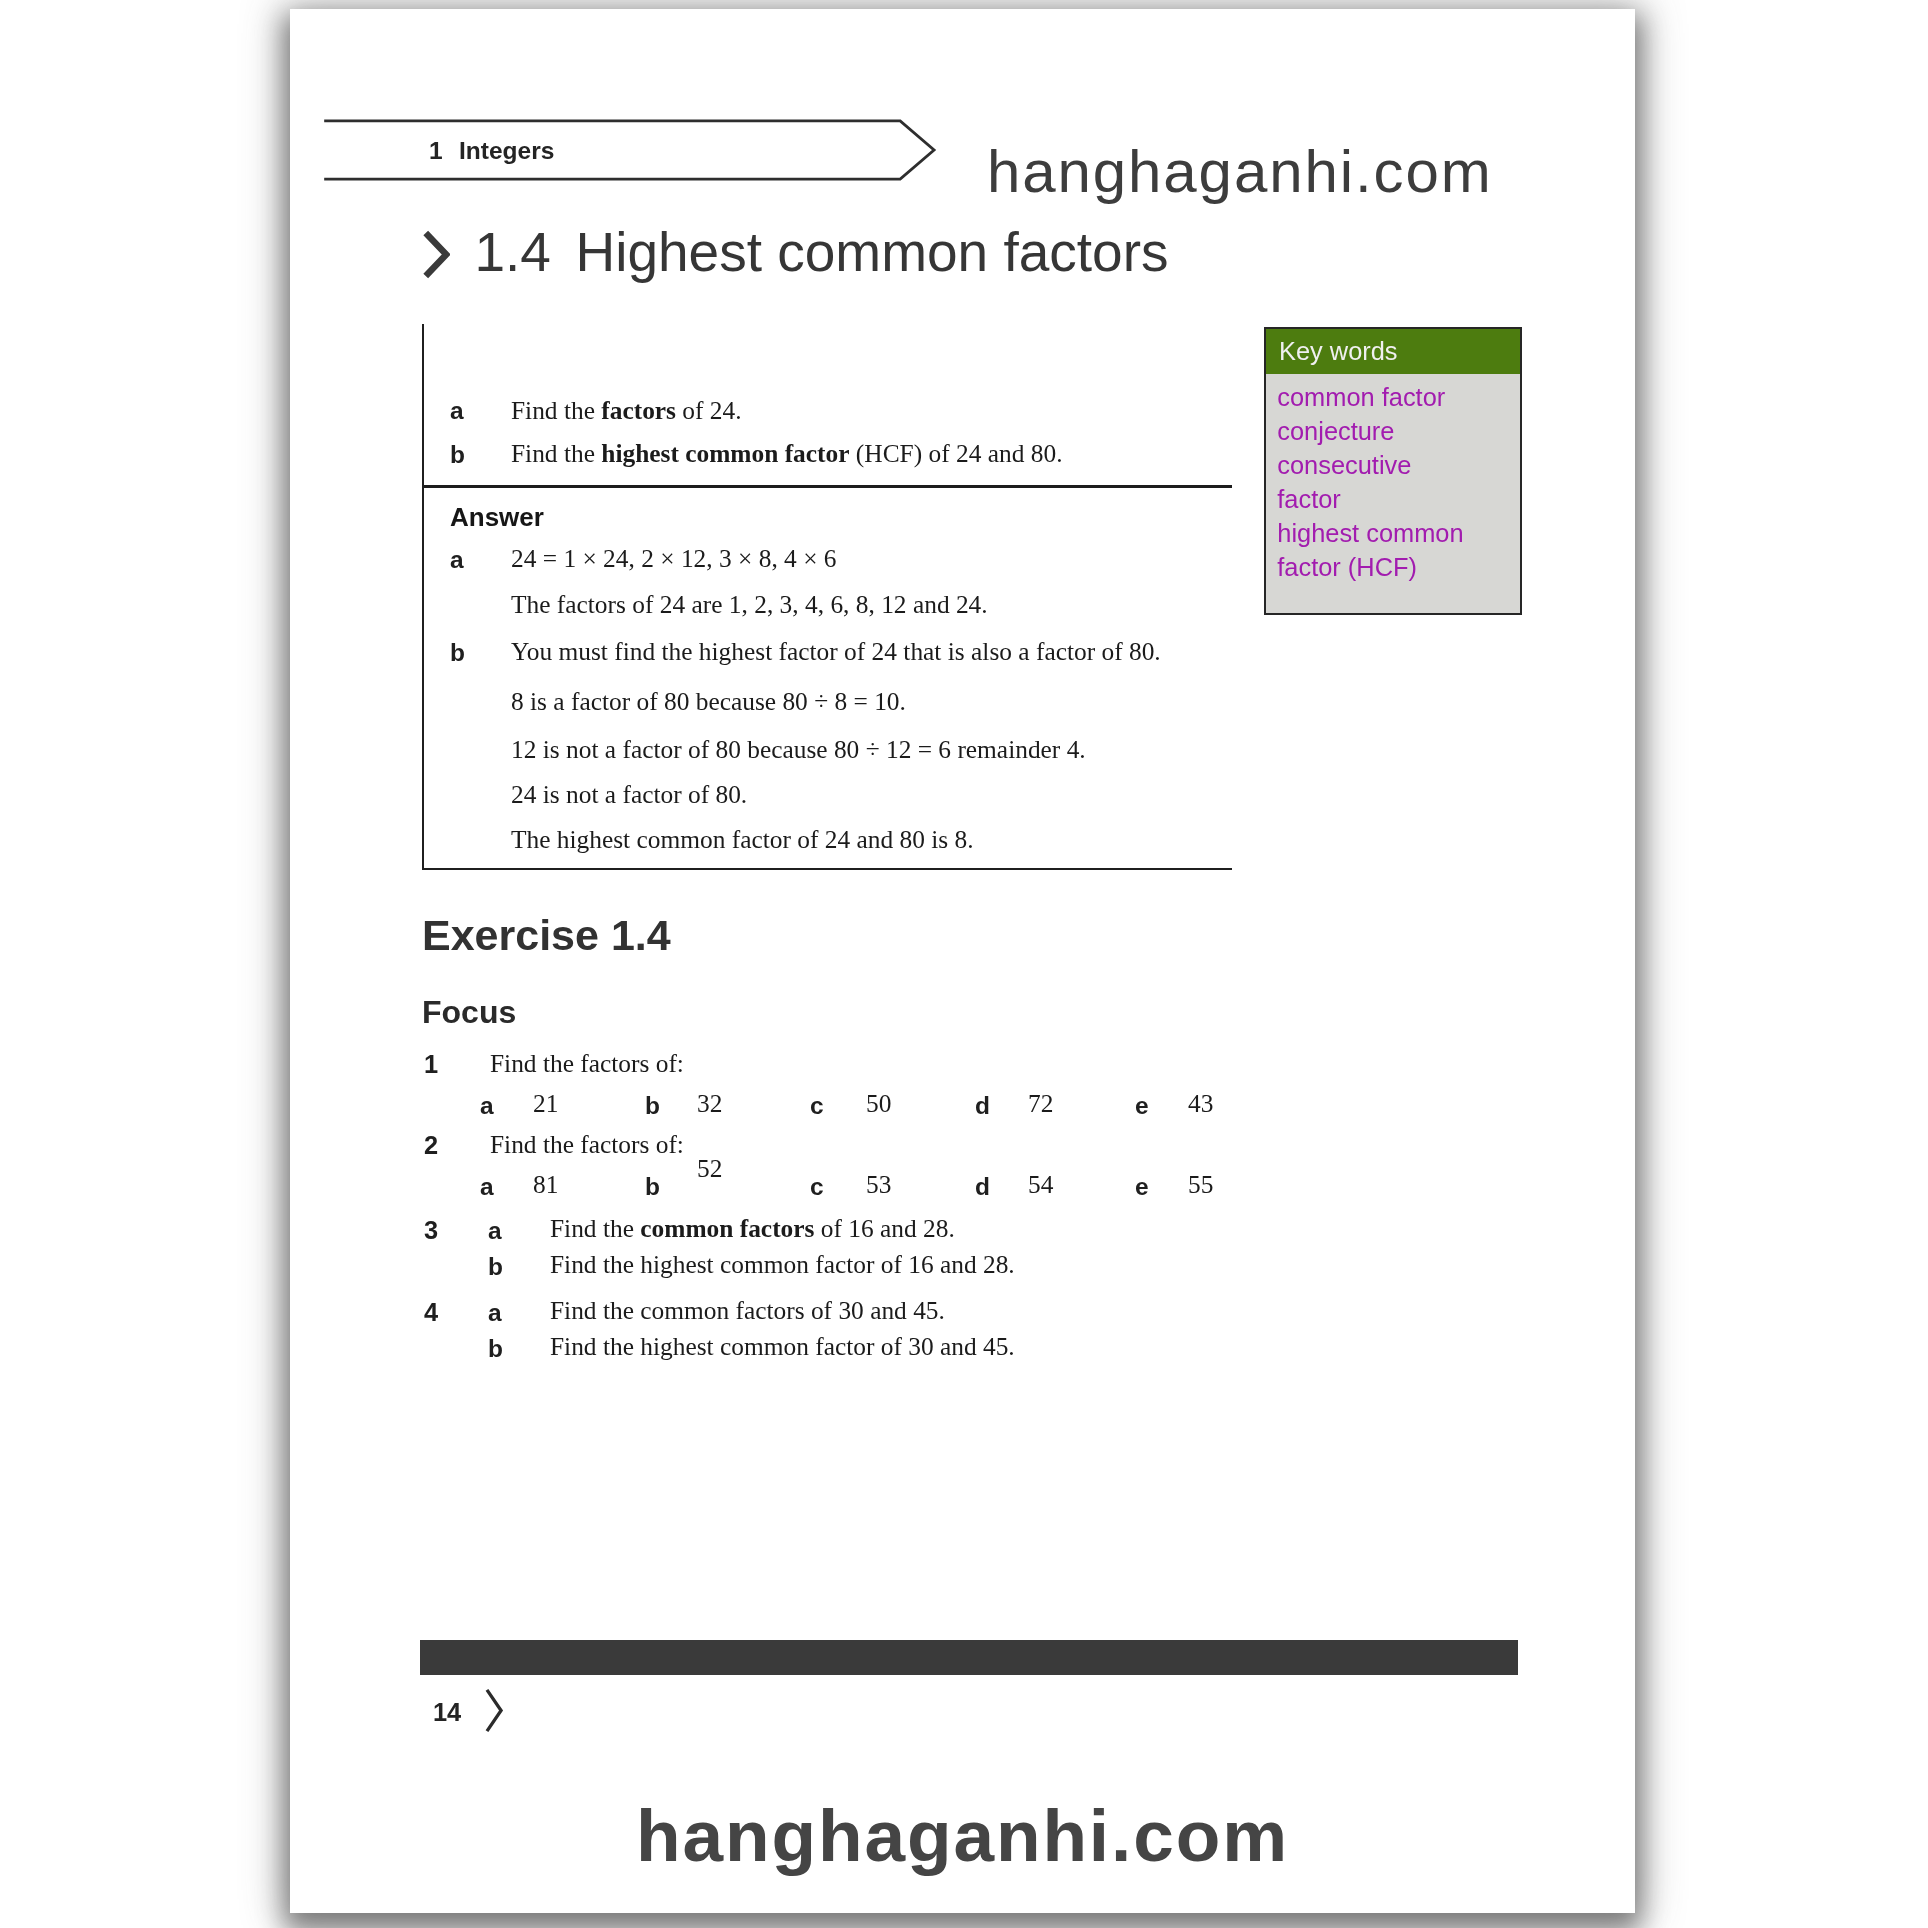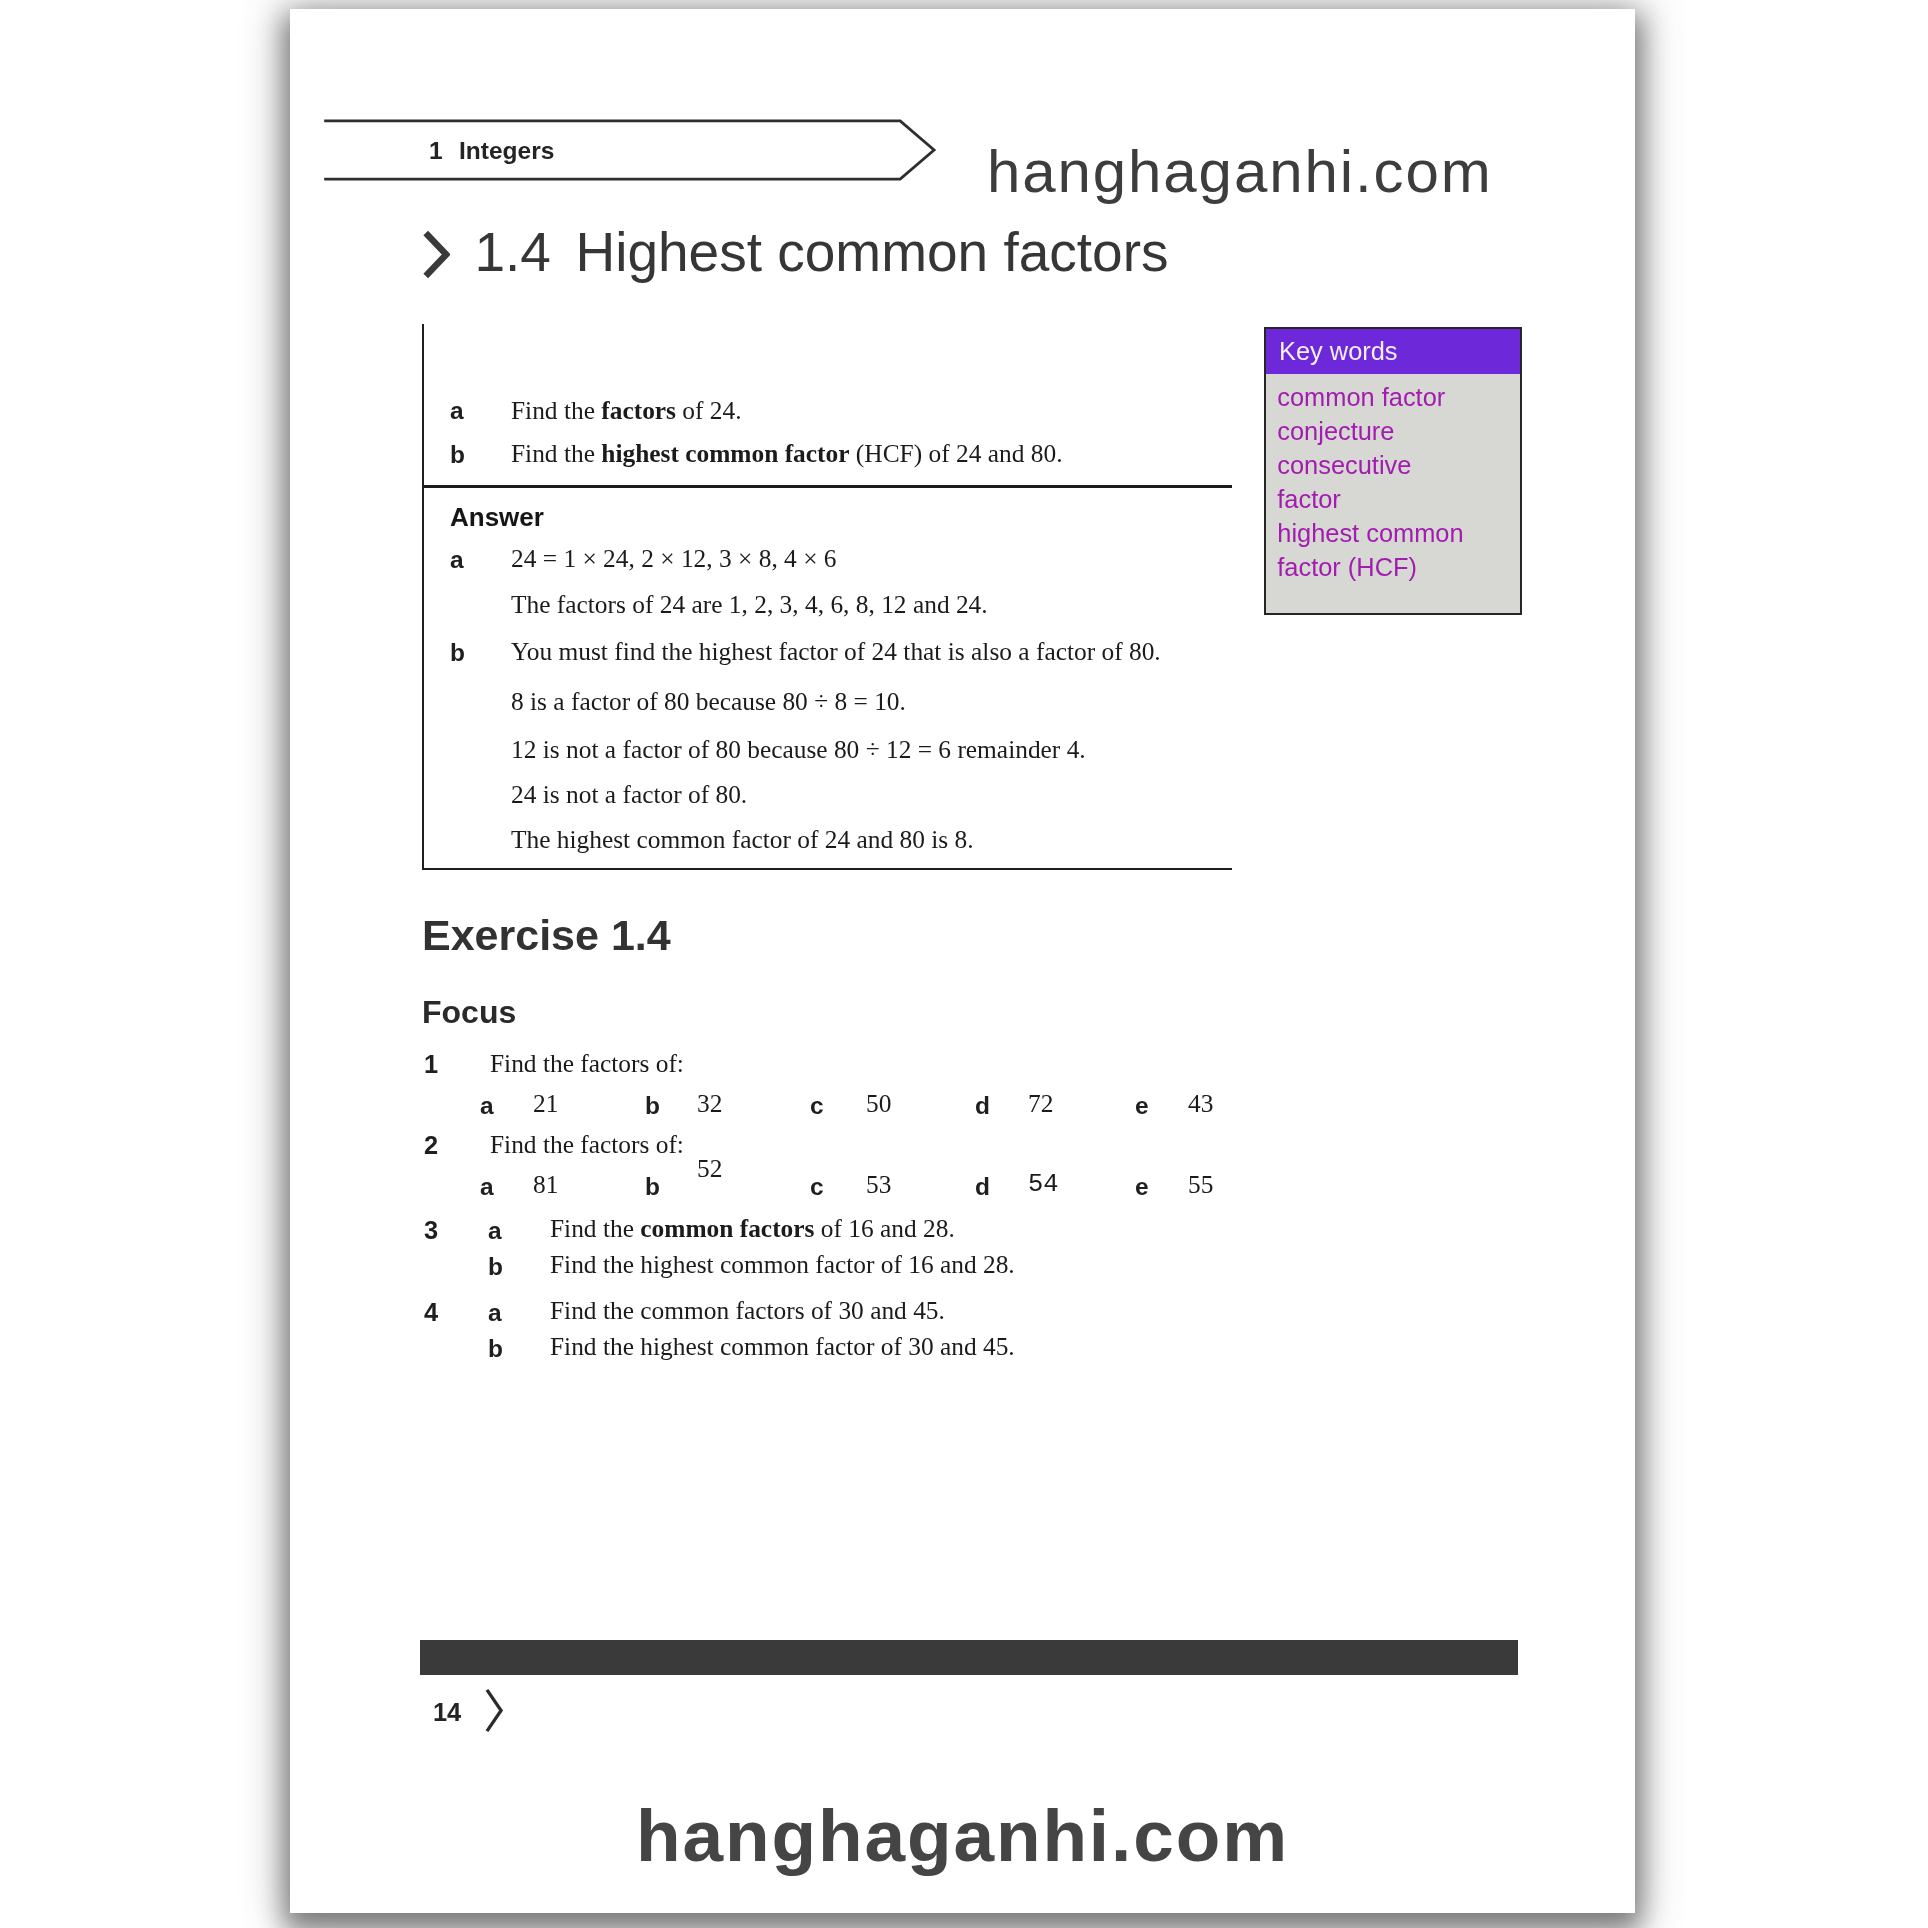--- a/index.html
+++ b/index.html
@@ -18,21 +18,21 @@
   .title-num,.title-text{font-size:55px;font-weight:normal;color:#363636;white-space:nowrap;}
   .we-box{position:absolute;left:132px;top:315px;width:808px;height:544px;
           border-left:2.8px solid #1f1f1f;border-bottom:2.8px solid #1f1f1f;}
   .we-banner{position:absolute;left:-2.8px;top:0;width:347px;height:50px;background:#3b3b3b;
              clip-path:polygon(0 0, calc(100% - 28px) 0, 100% 50%, calc(100% - 28px) 100%, 0 100%);}
   .we-banner span{position:absolute;left:21px;top:0;line-height:50px;font-size:26px;color:#f2f2f2;white-space:nowrap;}
   .we-divider{position:absolute;left:0;top:161px;width:808px;height:2.8px;background:#1c1c1c;}
   .answer-h{font-family:"Liberation Sans",sans-serif;font-weight:bold;font-size:26px;color:#161616;white-space:nowrap;}
   .kw-box{position:absolute;left:974px;top:318px;width:258px;height:288px;border:2.8px solid #262626;
           background:#d7d7d4;box-sizing:border-box;}
-  .kw-head{position:absolute;left:0;top:0;width:100%;height:45px;background:#6d28d9;}
+  .kw-head{position:absolute;left:0;top:0;width:100%;height:45px;background:#4d7c0f;}
   .kw-head span{position:absolute;left:13px;top:0;line-height:45px;font-size:25.4px;color:#f0f0f0;white-space:nowrap;}
   .kw-body{position:absolute;left:11.3px;top:51px;width:232px;font-size:25.4px;line-height:34px;color:#a21caf;}
   .ex-h{font-size:43px;font-weight:bold;color:#323232;white-space:nowrap;}
   .focus-h{font-size:32px;font-weight:bold;color:#2a2a2a;white-space:nowrap;}
   .footer-bar{position:absolute;left:130px;top:1631px;width:1098px;height:35px;background:#3a3a3a;}
   .pgnum{font-size:25.4px;font-weight:bold;color:#242424;white-space:nowrap;}
 </style>
 </head>
 <body>
 
@@ -112,21 +112,21 @@
 
     <span class="abs qnum" style="left:134px;top:1122px;">2</span>
     <span class="abs serif" style="left:200px;top:1121px;">Find the factors of:</span>
     <span class="abs lbl" style="left:190px;top:1164px;">a</span>
     <span class="abs serif" style="left:243px;top:1161px;">81</span>
     <span class="abs lbl" style="left:355px;top:1164px;">b</span>
     <span class="abs serif" style="left:407px;top:1145px;">52</span>
     <span class="abs lbl" style="left:520px;top:1164px;">c</span>
     <span class="abs serif" style="left:576px;top:1161px;">53</span>
     <span class="abs lbl" style="left:685px;top:1164px;">d</span>
-    <span class="abs serif" style="left:738px;top:1161px;font-family:Liberation Mono, monospace;">54</span>
+    <span class="abs serif" style="left:738px;top:1161px;">54</span>
     <span class="abs lbl" style="left:845px;top:1164px;">e</span>
     <span class="abs serif" style="left:898px;top:1161px;">55</span>
 
     <span class="abs qnum" style="left:134px;top:1207px;">3</span>
     <span class="abs lbl" style="left:198px;top:1208px;">a</span>
     <span class="abs serif" style="left:260px;top:1205px;"><span>Find the </span><b>common factors</b><span> of 16 and 28.</span></span>
     <span class="abs lbl" style="left:198px;top:1244px;">b</span>
     <span class="abs serif" style="left:260px;top:1241px;">Find the highest common factor of 16 and 28.</span>
 
     <span class="abs qnum" style="left:134px;top:1289px;">4</span>

